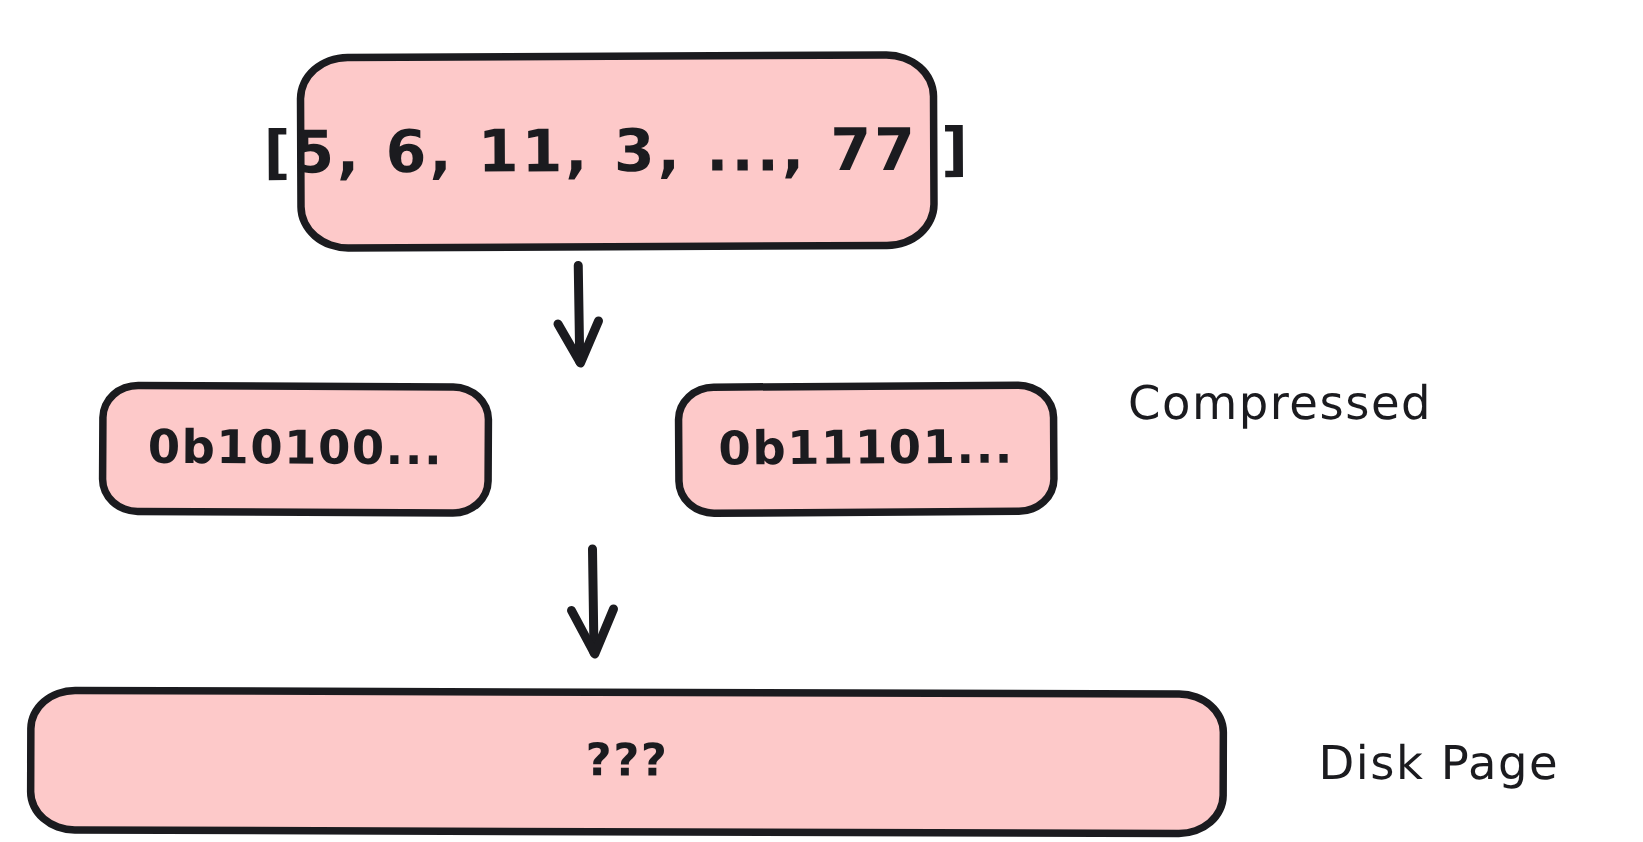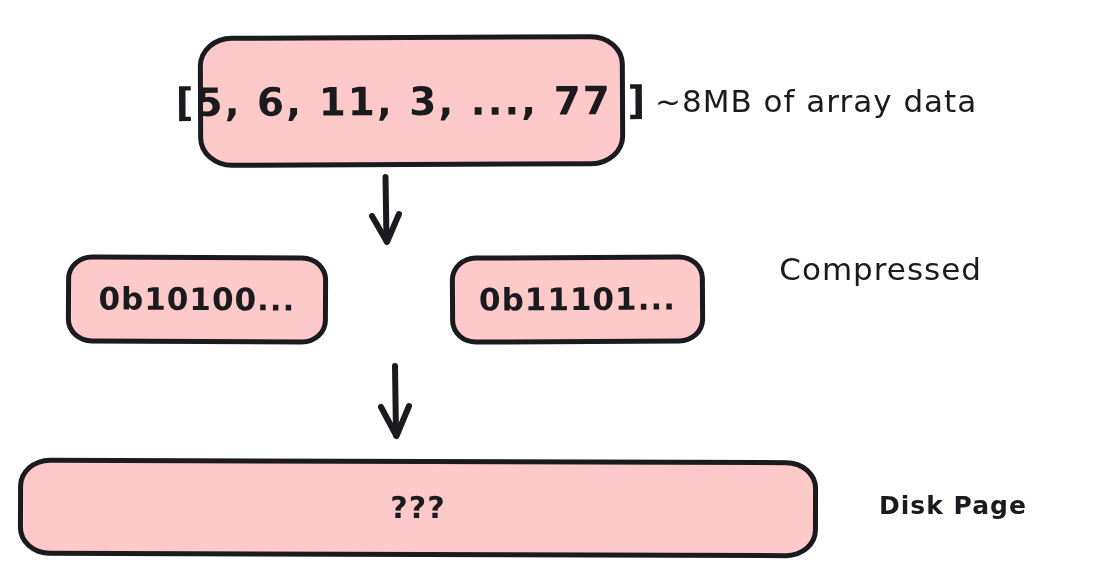--- a/index.html
+++ b/index.html
@@ -94,29 +94,28 @@
   .ann-array {
     left: 655px;
     top: 64px;
     font-size: 31px;
   }
   .ann-buffers {
     left: 752px;
     top: 232px;
     font-size: 31px;
     width: 230px;
-    text-align: right;
+    text-align: left;
     white-space: normal;
   }
   .ann-buffers .ln { display: block; }
   .ann-disk {
     left: 879px;
     top: 472px;
-    font-size: 25px;
-    font-weight: bold;
+    font-size: 31px;
   }
 
   
   #arrows {
     position: absolute;
     left: 0;
     top: 0;
     width: 1095px;
     height: 561px;
     pointer-events: none;
@@ -151,21 +150,20 @@
   </div>
 
   <div class="node n-buf-right">
     <span class="node-label">0b11101...</span>
   </div>
 
   <div class="node n-disk">
     <span class="node-label">???</span>
   </div>
 
-  <div class="annotation ann-array">~8MB of array data</div>
 
   <div class="annotation ann-buffers">
     <span class="ln">Compressed</span>
   </div>
 
   <div class="annotation ann-disk">Disk Page</div>
 
 </div>
 
 </body></html>

